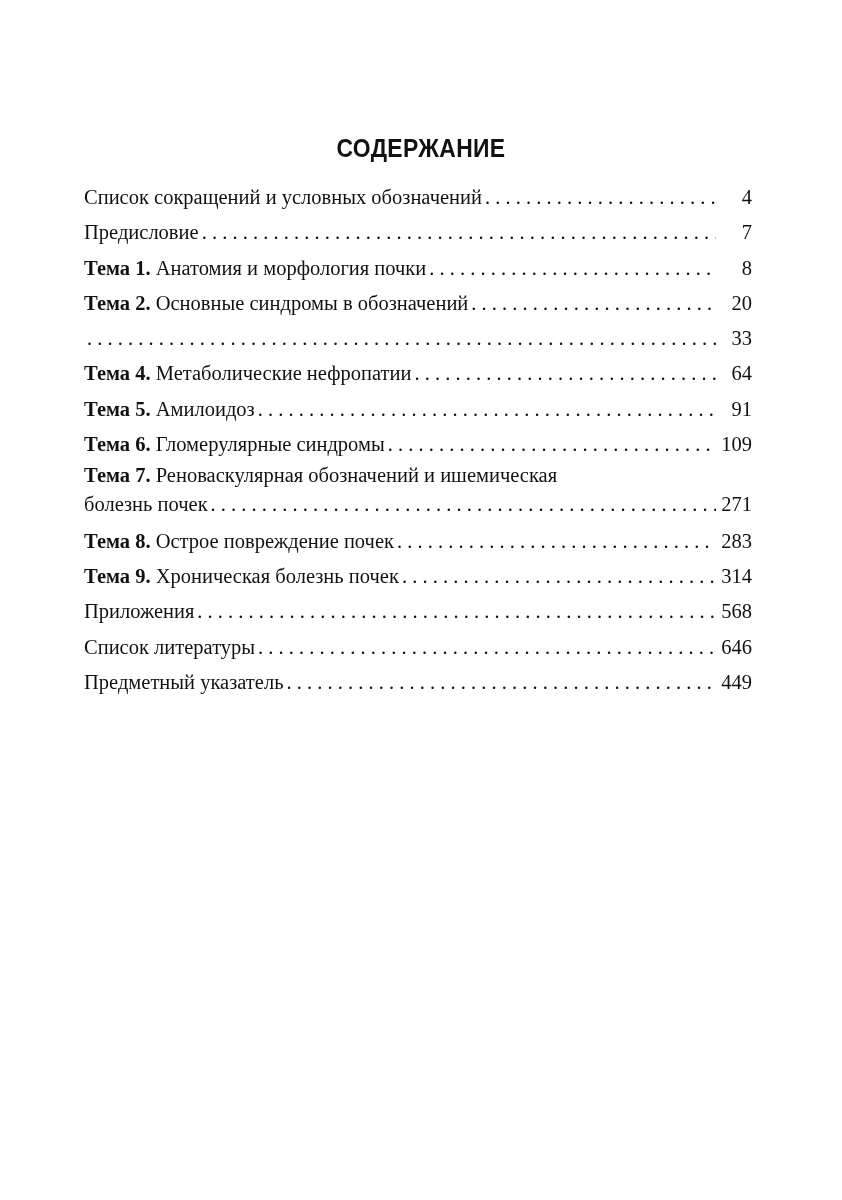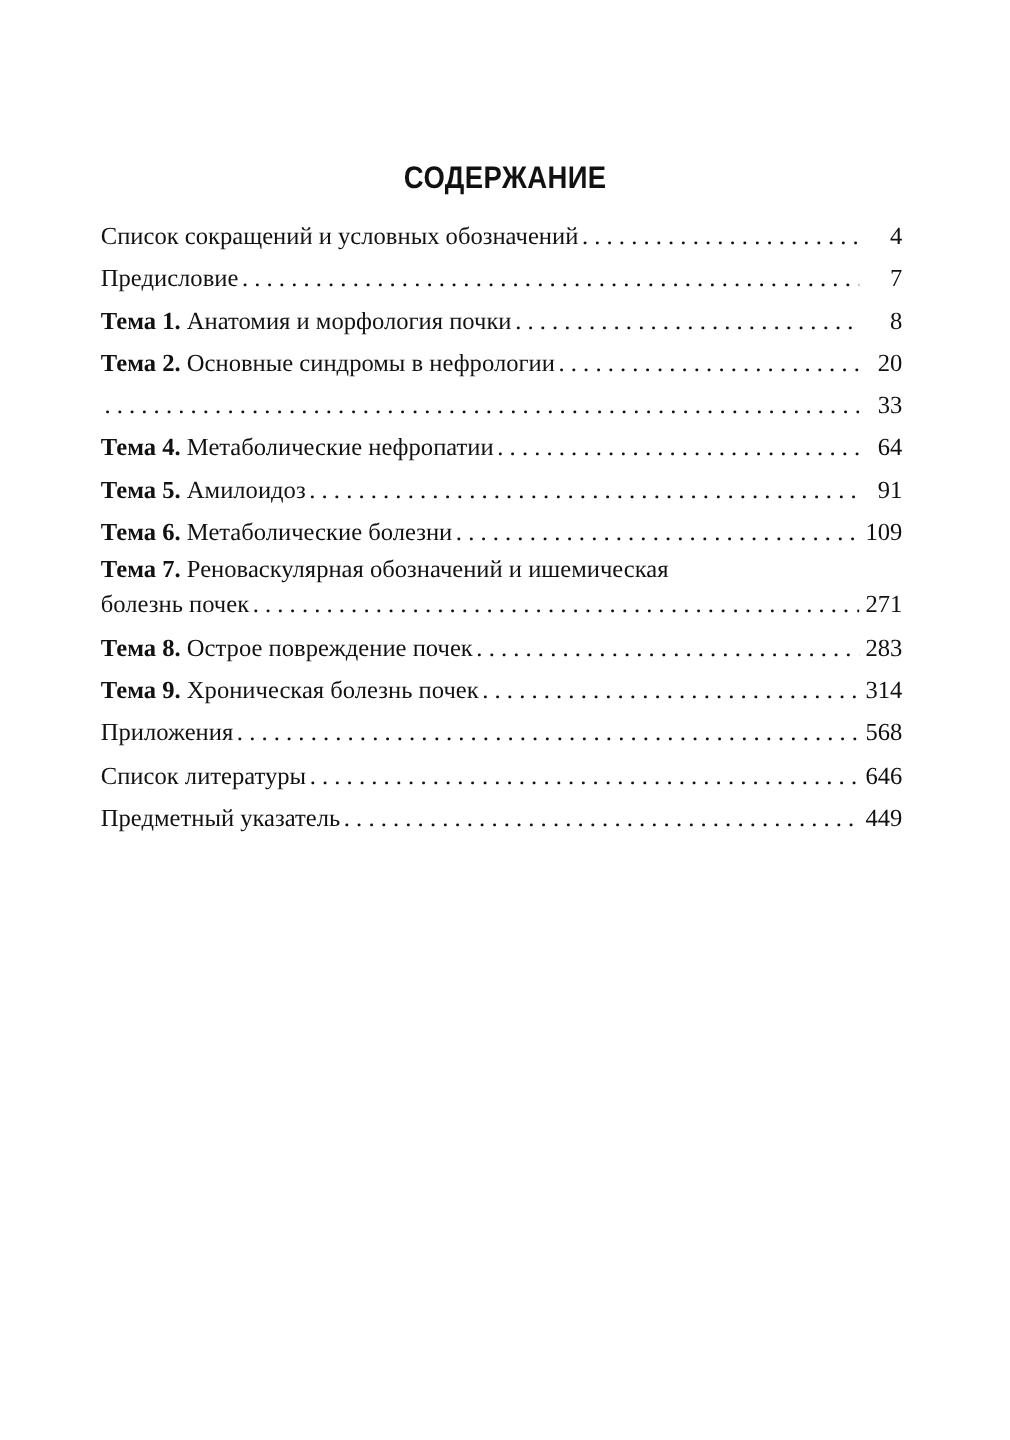--- a/index.html
+++ b/index.html
@@ -141,21 +141,21 @@
     <div class="toc-entry">
       <div class="row">
         <span class="label"><span class="tema">Тема 1.</span> <span class="title">Анатомия и морфология почки</span></span>
         <span class="leader"></span>
         <span class="pageno">8</span>
       </div>
     </div>
 
     <div class="toc-entry">
       <div class="row">
-        <span class="label"><span class="tema">Тема 2.</span> <span class="title">Основные синдромы в нефрологии</span></span>
+        <span class="label"><span class="tema">Тема 2.</span> <span class="title">Основные синдромы в обозначений</span></span>
         <span class="leader"></span>
         <span class="pageno">20</span>
       </div>
     </div>
 
     <div class="toc-entry">
       <div class="row">
         <span class="leader"></span>
         <span class="pageno">33</span>
       </div>
@@ -172,21 +172,21 @@
     <div class="toc-entry">
       <div class="row">
         <span class="label"><span class="tema">Тема 5.</span> <span class="title">Амилоидоз</span></span>
         <span class="leader"></span>
         <span class="pageno">91</span>
       </div>
     </div>
 
     <div class="toc-entry">
       <div class="row">
-        <span class="label"><span class="tema">Тема 6.</span> <span class="title">Метаболические болезни</span></span>
+        <span class="label"><span class="tema">Тема 6.</span> <span class="title">Гломерулярные синдромы</span></span>
         <span class="leader"></span>
         <span class="pageno">109</span>
       </div>
     </div>
 
     <div class="toc-entry wrapped">
       <div class="first-line">
         <span class="label"><span class="tema">Тема 7.</span> <span class="title">Реноваскулярная обозначений и ишемическая</span></span>
       </div>
       <div class="second-line">

